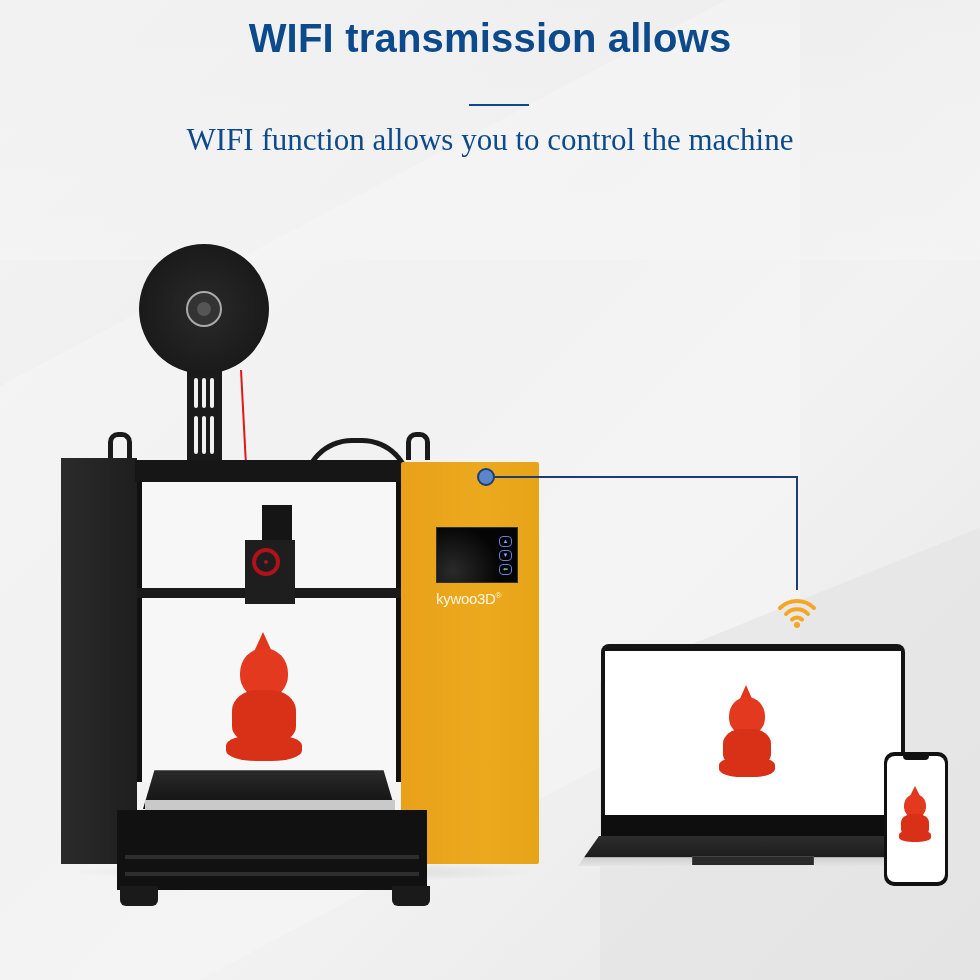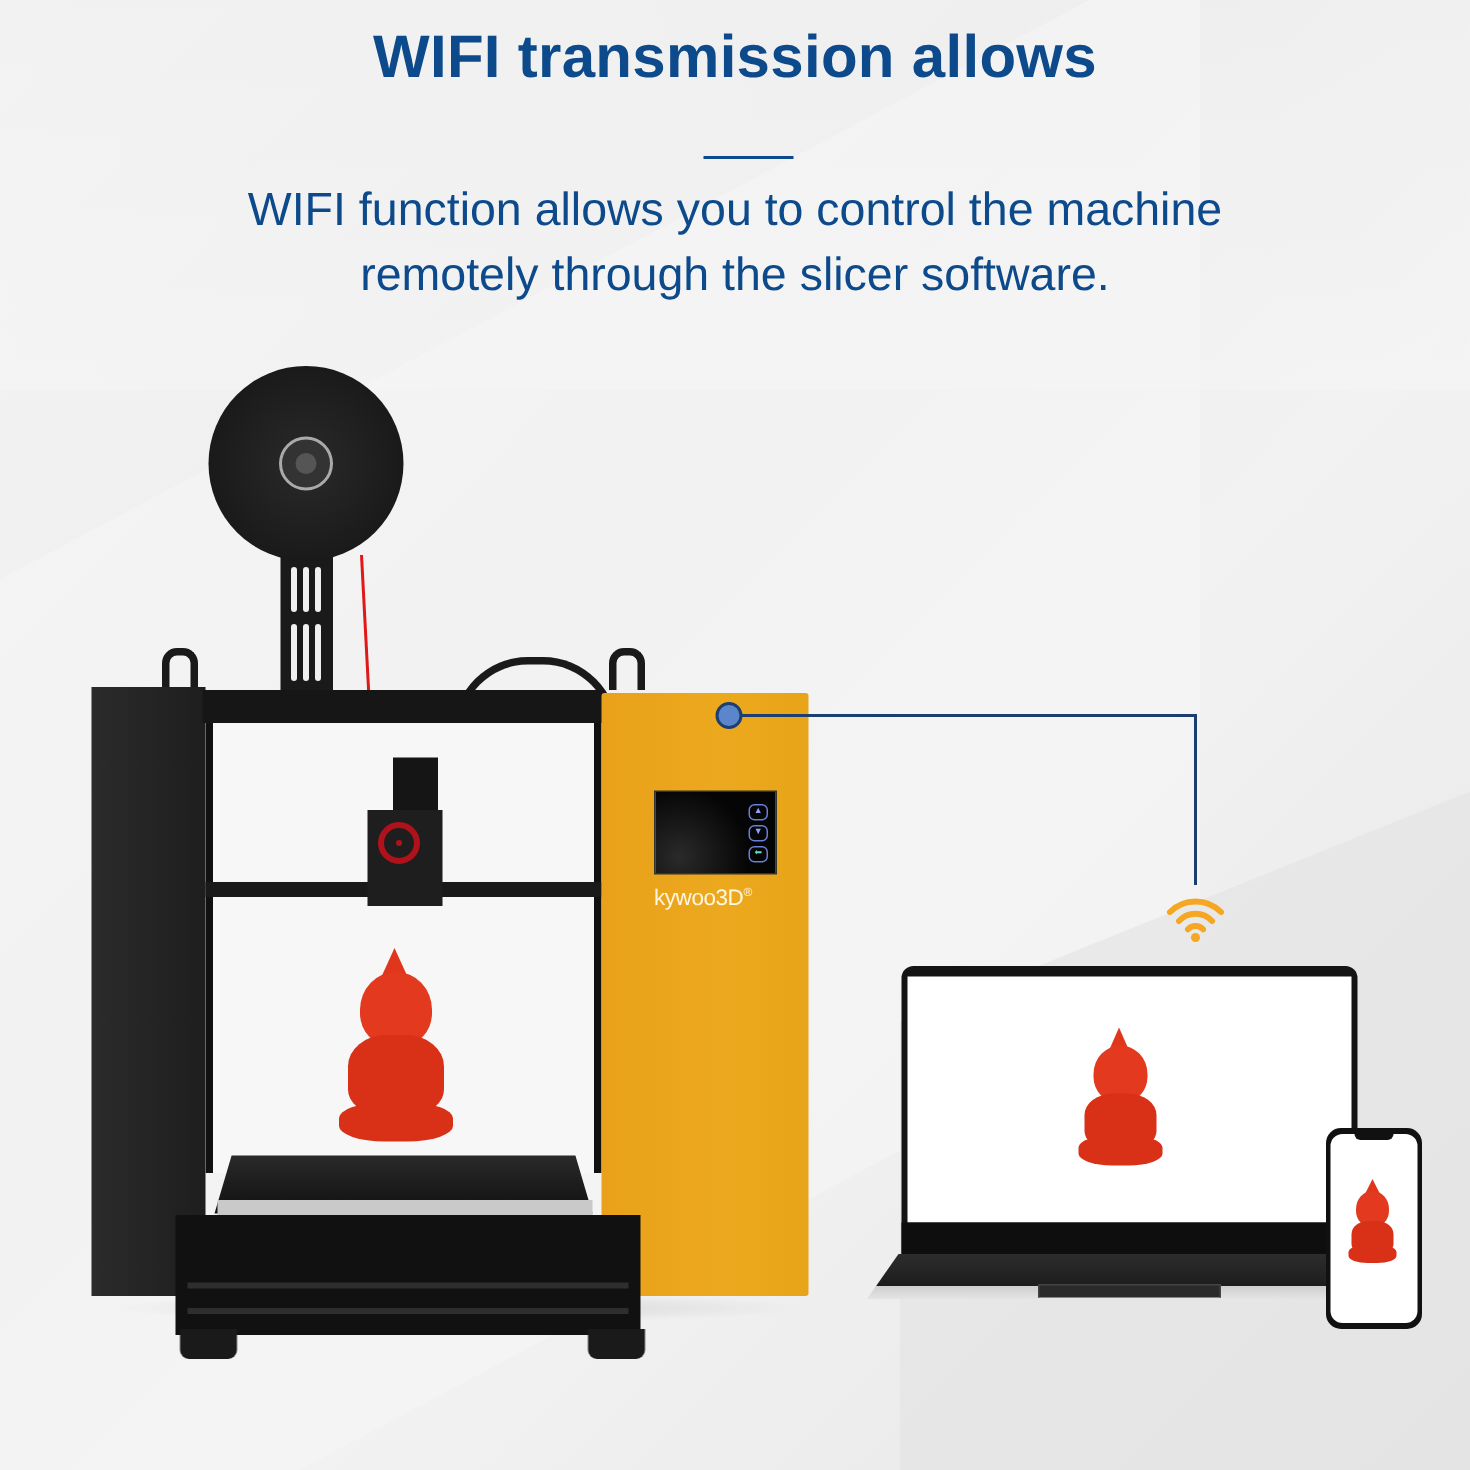--- a/index.html
+++ b/index.html
@@ -7,21 +7,21 @@
   .page {
     position:relative; width:980px; height:980px; overflow:hidden;
     background: linear-gradient(135deg, #f4f4f4 0%, #ededed 40%, #f2f2f2 60%, #e6e6e6 100%);
   }
   .bg-shape1 { position:absolute; left:-100px; top:200px; width:900px; height:700px; background:#f6f6f6; transform:skewY(-28deg); opacity:.55; }
   .bg-shape2 { position:absolute; left:600px; top:560px; width:600px; height:500px; background:#e3e3e3; transform:skewY(-22deg); opacity:.6; }
   .bg-shape3 { position:absolute; left:0; top:0; width:980px; height:260px; background:linear-gradient(180deg,#f0f0f0,#f5f5f5); opacity:.5; }
 
   .title { position:absolute; top:16px; left:0; width:980px; text-align:center; color:#0d4a8c; font-weight:bold; font-size:40px; letter-spacing:0.2px; }
   .divider { position:absolute; top:104px; left:469px; width:60px; height:2px; background:#0d4a8c; }
-  .subtitle { position:absolute; top:118px; left:0; width:980px; text-align:center; color:#0d4a8c; font-size:31px; line-height:43px; }
+  .subtitle { position:absolute; top:118px; left:0; width:980px; text-align:center; color:#0d4a8c; font-size:31px; line-height:43px;font-family:Liberation Serif, serif; }
 
   
   .spool { position:absolute; left:139px; top:244px; width:130px; height:130px; border-radius:50%; background:radial-gradient(circle at 50% 50%, #2a2a2a 0%, #1a1a1a 70%, #111 100%); }
   .spool-hub { position:absolute; left:47px; top:47px; width:36px; height:36px; border-radius:50%; background:#333; border:2px solid #aaa; box-sizing:border-box; }
   .spool-hub::after { content:""; position:absolute; left:9px; top:9px; width:14px; height:14px; border-radius:50%; background:#555; }
   .spool-arm { position:absolute; left:187px; top:370px; width:35px; height:92px; background:#1a1a1a; }
   .spool-arm .slot { position:absolute; width:4px; background:#f0f0f0; border-radius:2px; }
   .filament { position:absolute; left:240px; top:370px; width:2px; height:120px; background:#e01818; transform:rotate(-3deg); transform-origin:top; }
   .cable { position:absolute; left:302px; top:438px; width:110px; height:60px; border:5px solid #1a1a1a; border-bottom:none; border-radius:50px 50px 0 0; box-sizing:border-box; }
   .bracket { position:absolute; width:24px; height:28px; border:5px solid #1a1a1a; border-bottom:none; border-radius:10px 10px 0 0; box-sizing:border-box; }
@@ -77,21 +77,20 @@
 
 <div class="page">
   <div class="bg-shape3"></div>
   <div class="bg-shape1"></div>
   <div class="bg-shape2"></div>
 
   <div class="title">WIFI transmission allows</div>
   <div class="divider"></div>
   <div class="subtitle">
     <div>WIFI function allows you to control the machine</div>
-    <div>remotely through the slicer software.</div>
   </div>
 
   <div>
     <div class="shadow"></div>
     <div class="spool">
       <div class="spool-hub"></div>
     </div>
     <div class="spool-arm">
       <div class="slot" style="left:7px;top:8px;height:30px;"></div>
       <div class="slot" style="left:15px;top:8px;height:30px;"></div>

